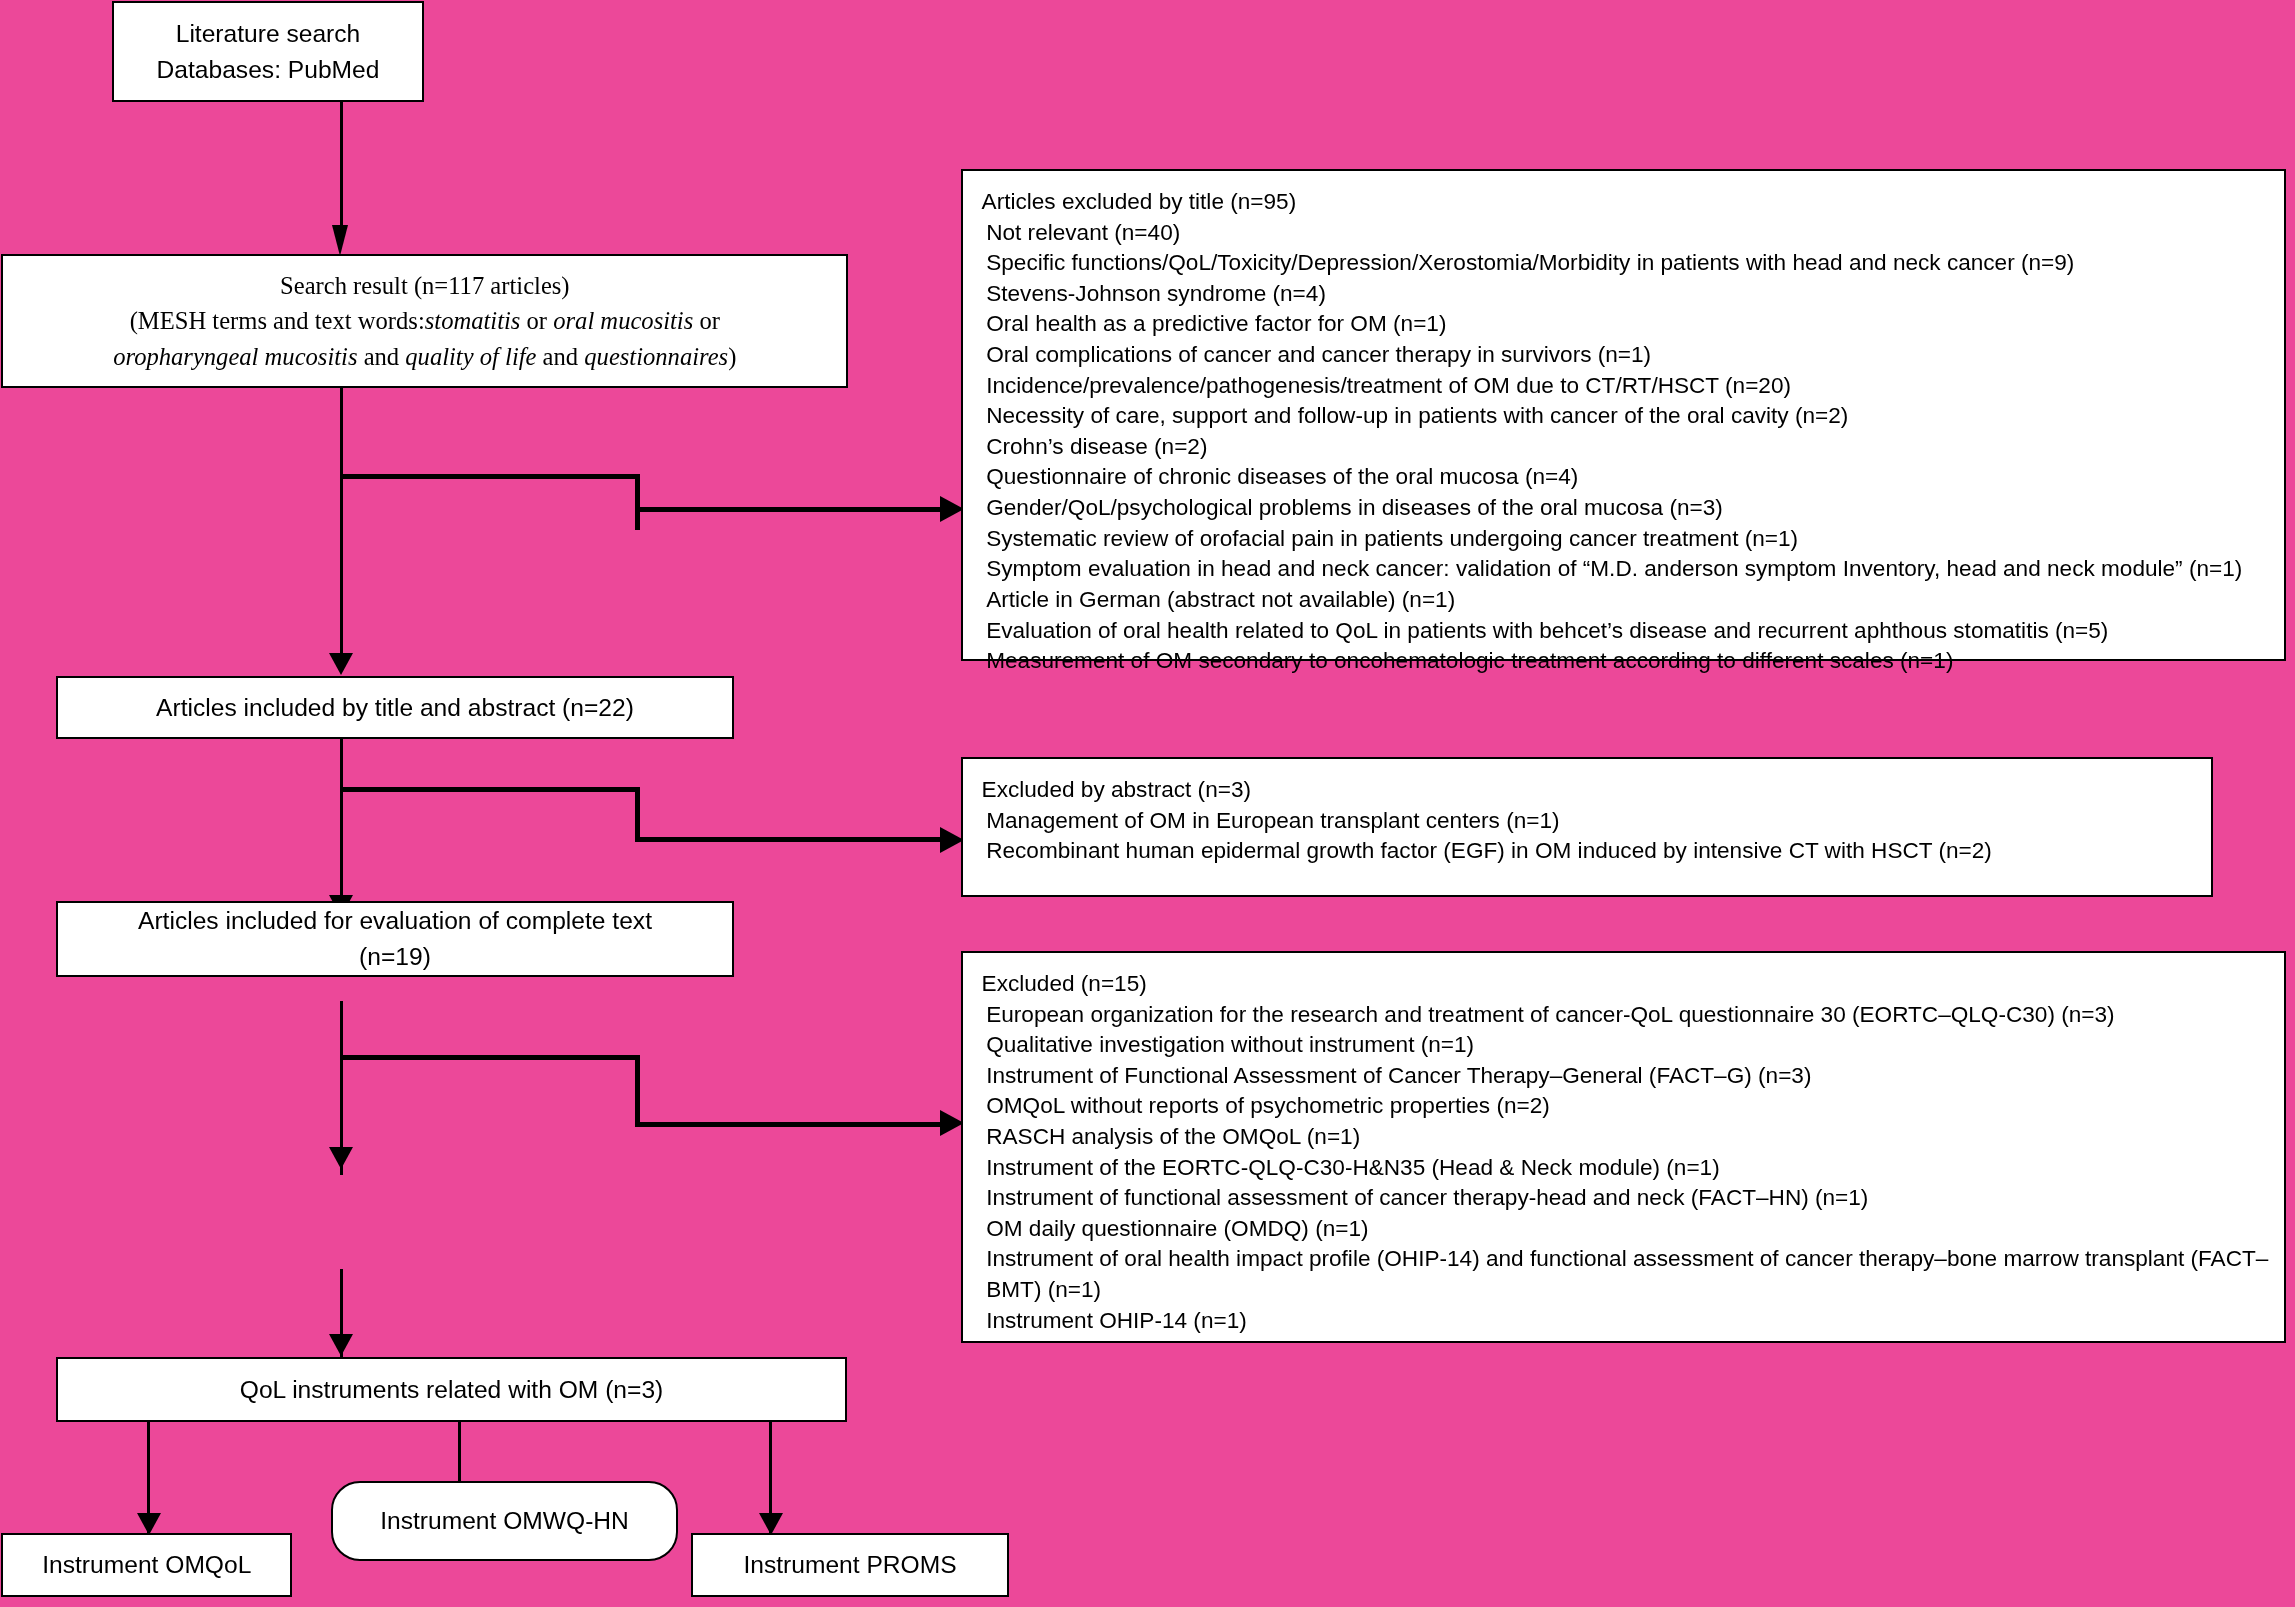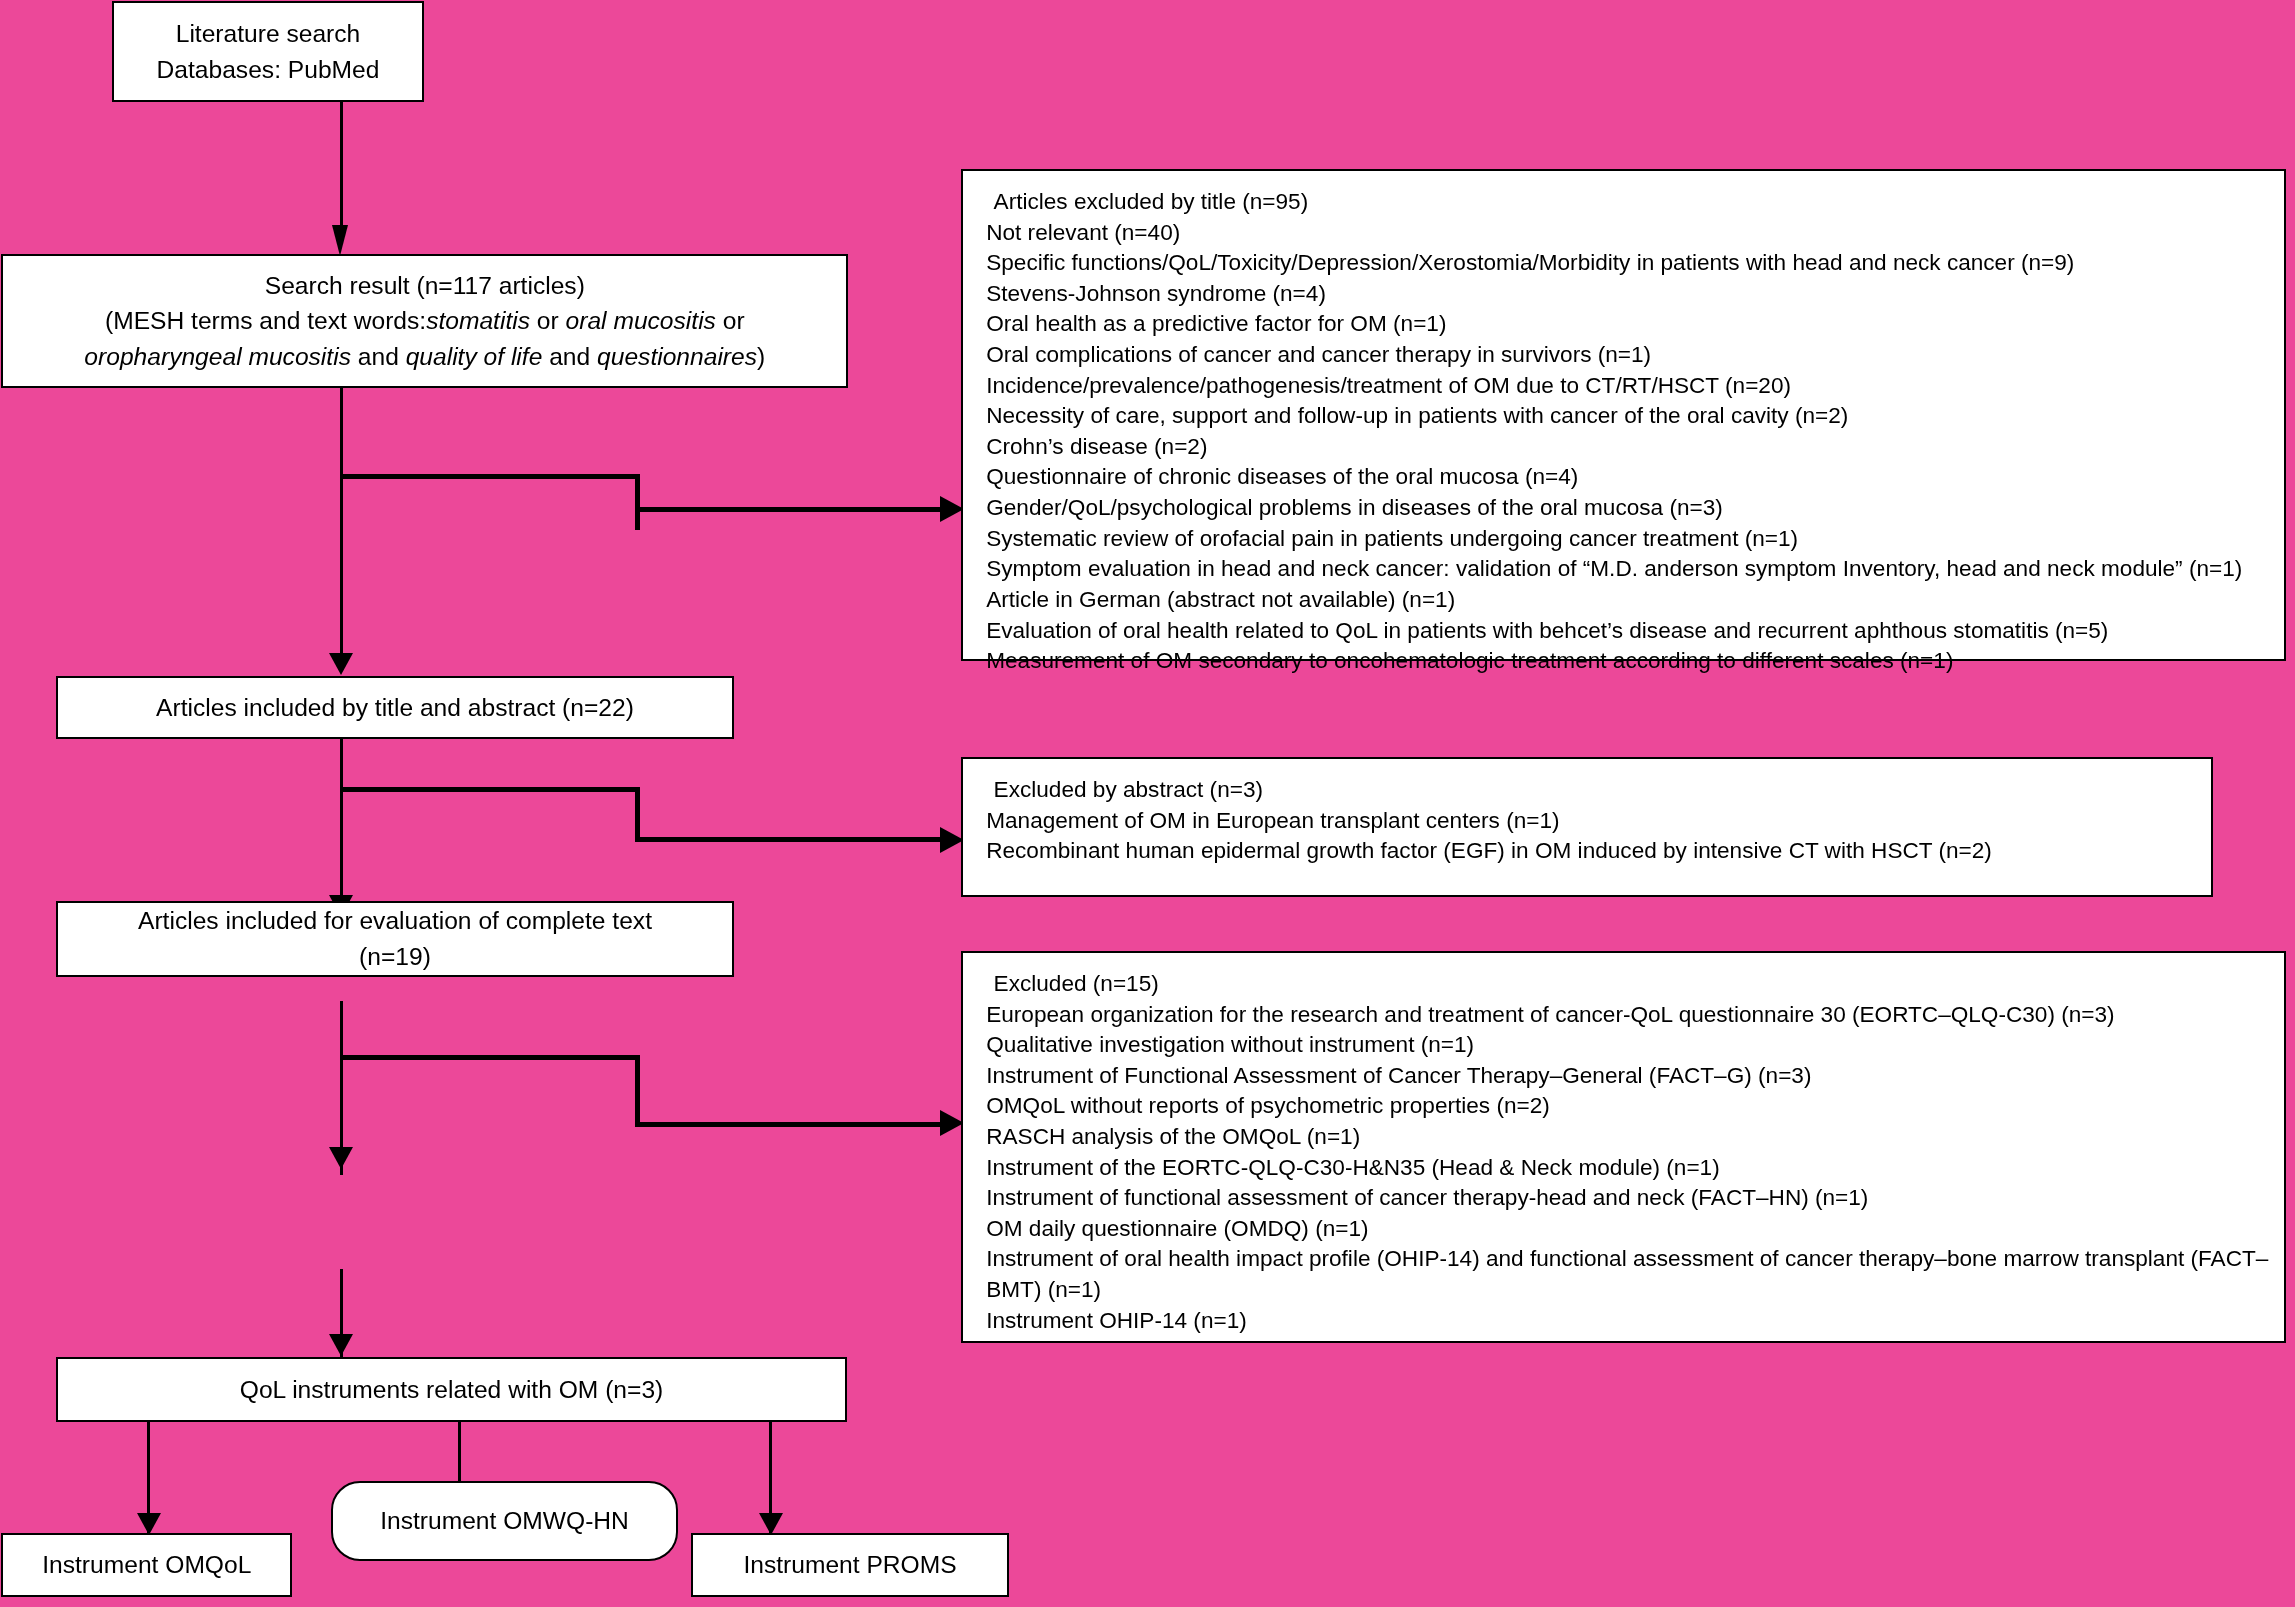--- a/index.html
+++ b/index.html
@@ -50,21 +50,21 @@
   .excl {
     font-size: 22.6px;
     line-height: 1.355;
     justify-content: flex-start;
     padding: 16px 9.3px 9.3px 14.6px;
   }
   .excl .line {
     white-space: normal;
     display: block;
   }
-  .excl .head { margin-left: 16px; }
+  .excl .head { margin-left: 4px; }
   .excl .sub  { margin-left: 8.6px; }
 
   
   .terminal {
     font-size: 24.6px;
   }
 
   
   .vline {
     position: absolute;
@@ -111,21 +111,21 @@
 <div id="canvas">
 
   <div class="box center stage" style="left:112px; top:1.3px; width:312px; height:101px;">
     <span class="line">Literature search</span>
     <span class="line">Databases: PubMed</span>
   </div>
 
   <div class="vline" style="left:340px; top:102px; height:133px;"></div>
   <div class="arrow-down slim" style="left:332px; top:225px;"></div>
 
-  <div class="box center stage" style="left:1.3px; top:254px; width:847px; height:134px;">
+  <div class="box center stage" style="left:1.3px; top:254px; width:847px; height:134px;font-family:Liberation Serif, serif;">
     <span class="line">Search result (n=117 articles)</span>
     <span class="line">
       <span>(MESH terms and text words:</span><span class="it">stomatitis</span><span> or </span><span class="it">oral mucositis</span><span> or</span>
     </span>
     <span class="line">
       <span class="it">oropharyngeal mucositis</span><span> and </span><span class="it">quality of life</span><span> and </span><span class="it">questionnaires</span><span>)</span>
     </span>
   </div>
 
   <div class="vline" style="left:340px; top:388px; height:276px;"></div>

